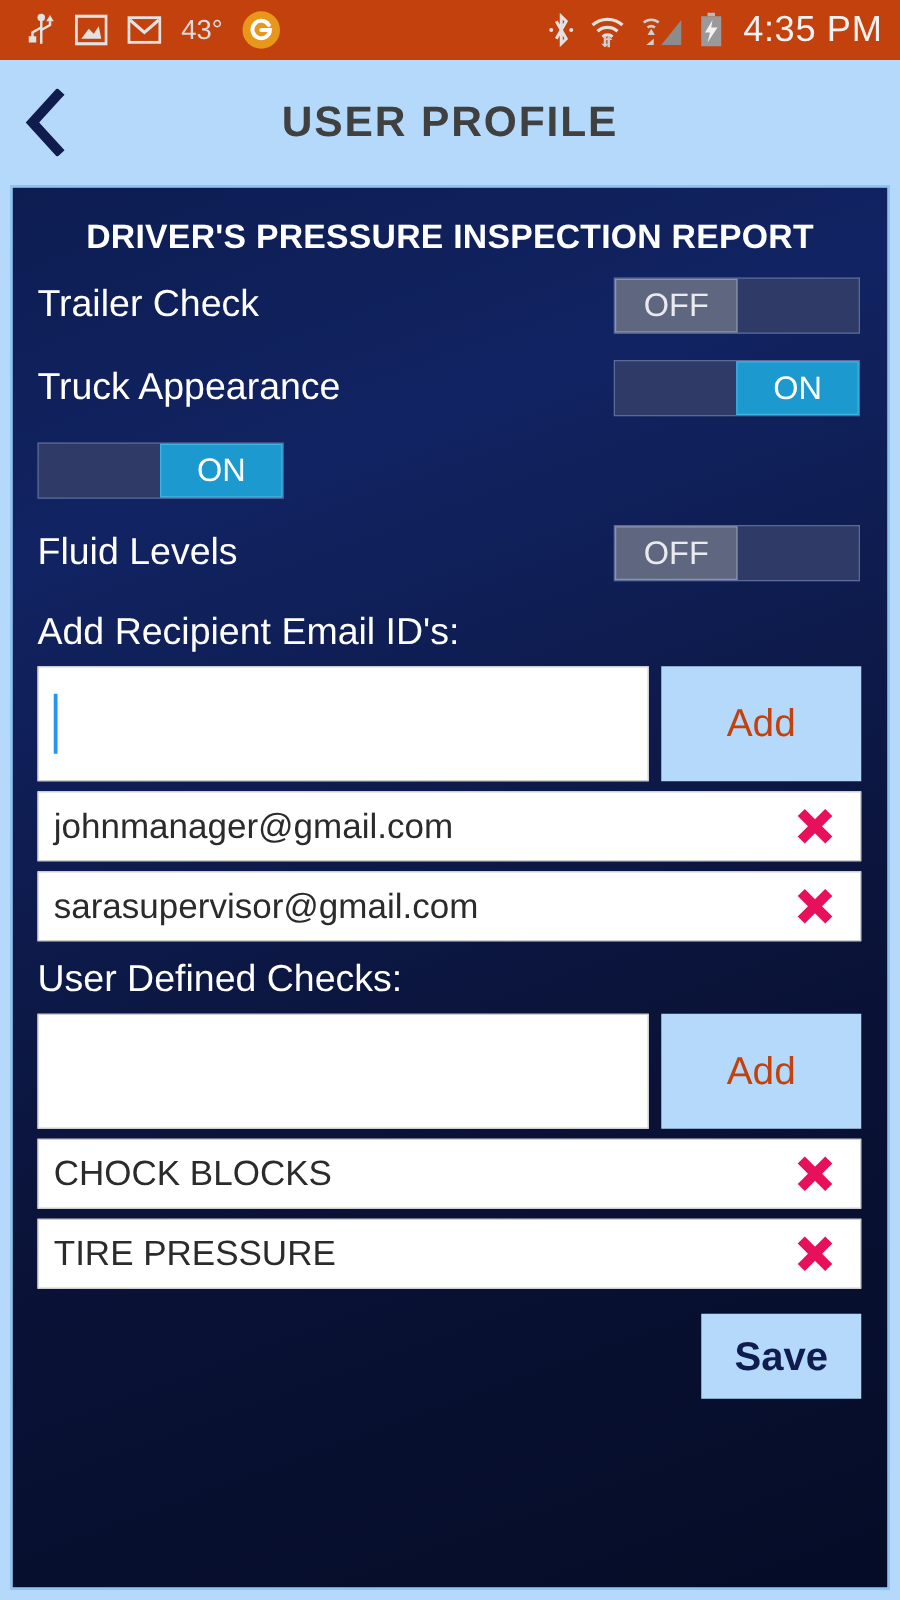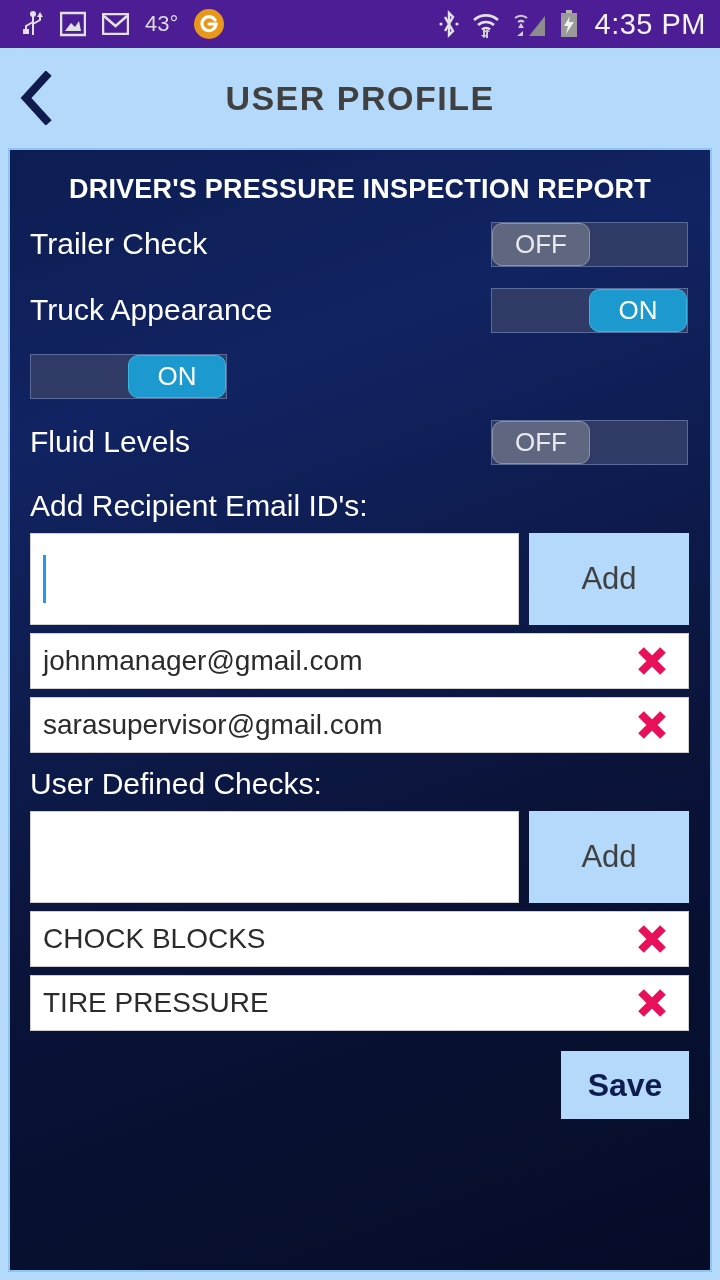--- a/index.html
+++ b/index.html
@@ -7,21 +7,21 @@
     width: 720px; height: 1280px;
     background: #b4d9fb;
     font-family: "Liberation Sans", sans-serif;
     overflow: hidden;
   }
   #app { position: relative; width: 720px; height: 1280px; }
 
   
   .statusbar {
     height: 48px; width: 100%;
-    background: #4c1d95;
+    background: #c2410c;
     display: flex; align-items: center;
     padding: 0 14px 0 22px;
     color: #e2e2e2;
   }
   .sb-left { display: flex; align-items: center; gap: 16px; }
   .sb-right { display: flex; align-items: center; gap: 12px; margin-left: auto; }
   .sb-ico { display: block; }
   .sb-temp { font-size: 22px; color: #dcdcdc; letter-spacing: 0px; }
   .sb-clock { font-size: 29px; color: #f2f2f2; margin-left: 4px; letter-spacing: .5px; }
   .app-dot {
@@ -77,21 +77,21 @@
     background: #2f3b66;
     border: 1px solid #5a6a99;
     display: flex; align-items: center;
     cursor: pointer; position: relative;
   }
   .switch.on { justify-content: flex-end; }
   .switch.off { justify-content: flex-start; }
   .thumb {
     width: 98px; height: 43px;
     display: flex; align-items: center; justify-content: center;
-    font-size: 26px; color: #ffffff; font-weight: normal; border-radius: 10px;
+    font-size: 26px; color: #ffffff; font-weight: normal;
   }
   .switch.off .thumb {
     background: #5e6680;
     border: 1px solid #8b93aa;
     color: #e9e9ee;
   }
   .switch.on .thumb {
     background: #1c9ad0;
     border: 1px solid #3fb3e2;
     color: #ffffff;
@@ -117,21 +117,21 @@
     font-size: 27px; color: #222;
     cursor: text; position: relative;
   }
   .caret {
     display: inline-block; width: 3px; height: 48px;
     background: #2196f3;
   }
   .add-btn {
     width: 160px; background: #b4d9fb;
     display: flex; align-items: center; justify-content: center;
-    font-size: 31px; color: #404040; cursor: pointer;
+    font-size: 31px; color: #c2410c; cursor: pointer;
   }
 
   
   .list-row {
     margin: 8px 21px 0 20px;
     height: 56px; background: #ffffff;
     border: 1px solid #cfcfcf;
     display: flex; align-items: center;
     padding: 0 14px 0 12px;
   }

